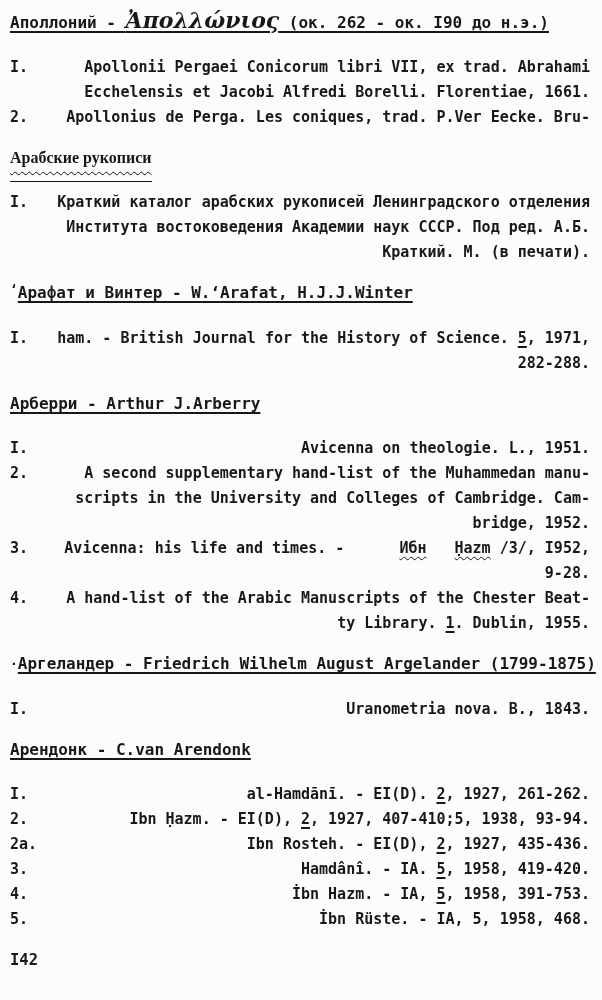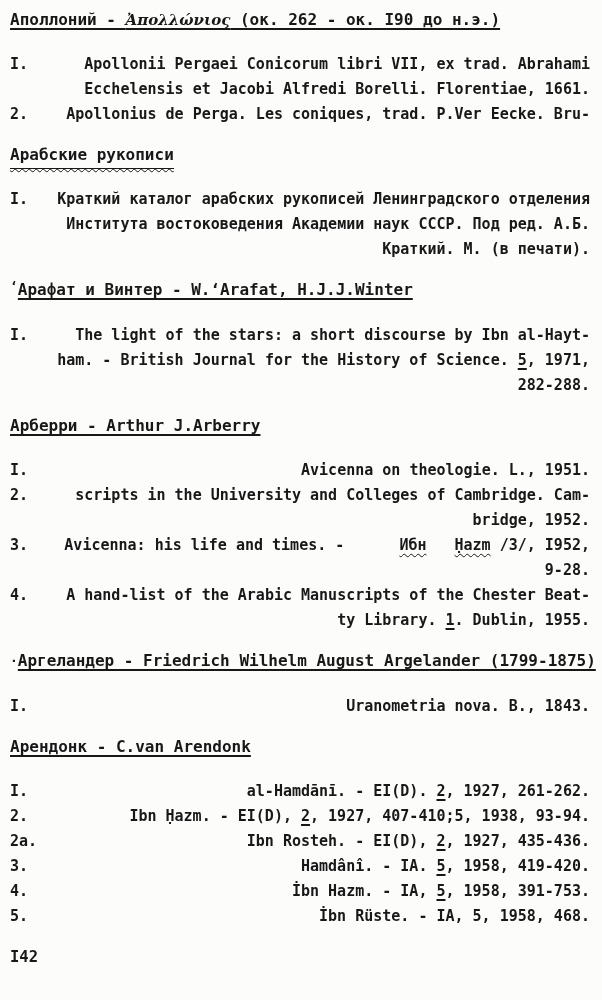--- a/index.html
+++ b/index.html
@@ -26,35 +26,36 @@
     font-weight: 700;
     white-space: pre;
   }
   .hwrap {
     text-decoration: underline;
     text-decoration-thickness: 1.6px;
     text-underline-offset: 3px;
   }
   .hwrap.double {
     border-bottom: 1.6px solid currentColor;
-    padding-bottom: 4px;
+    padding-bottom: 15px;
     text-decoration: underline wavy;
     text-decoration-thickness: 1.1px;
     text-underline-offset: 8px;
+    font-family: Liberation Serif, serif;
   }
   .hprefix {
     text-decoration: none;
     display: inline-block;
     transform: translateY(-4px);
     font-size: 13px;
   }
   .greek {
     font-family: "DejaVu Serif", serif;
     font-style: italic;
-    font-size: 15px;
+    font-size: 22px;
     font-weight: 600;
   }
   .item {
     display: flex;
     font-size: 15px;
     line-height: 25px;
   }
   .num { flex: 0 0 34px; }
   .text { flex: 1; text-align: right; }
   .line { white-space: pre; }
@@ -105,37 +106,37 @@
             <div class="line"><span>Института востоковедения Академии наук СССР. Под ред. А.Б.</span></div>
             <div class="line"><span>Краткий. М. (в печати).</span></div>
           </div>
         </div>
       </section>
       <section class="section">
         <h2 class="heading"><span class="hprefix">ʻ</span><span class="hwrap"><span>Арафат и Винтер - W.ʻArafat, H.J.J.Winter</span></span></h2>
         <div class="item">
           <span class="num">I.</span>
           <div class="text">
-            <div class="line"><span>The light of the stars: a short discourse by Ibn al-Hayt-</span></div>
             <div class="line"><span>ham. - British Journal for the History of Science. </span><span class="seg-solid">5</span><span>, 1971,</span></div>
             <div class="line"><span>282-288.</span></div>
           </div>
         </div>
       </section>
       <section class="section">
         <h2 class="heading"><span class="hwrap"><span>Арберри - Arthur J.Arberry</span></span></h2>
         <div class="item">
           <span class="num">I.</span>
           <div class="text">
             <div class="line"><span>Avicenna on theologie. L., 1951.</span></div>
           </div>
         </div>
         <div class="item">
           <span class="num">2.</span>
           <div class="text">
+            <div class="line"><span>A second supplementary hand-list of the Muhammedan manu-</span></div>
             <div class="line"><span>scripts in the University and Colleges of Cambridge. Cam-</span></div>
             <div class="line"><span>bridge, 1952.</span></div>
           </div>
         </div>
         <div class="item">
           <span class="num">3.</span>
           <div class="text">
             <div class="line"><span>Avicenna: his life and times. -    </span><span class="seg-wavy">Ибн</span><span> </span><span class="seg-wavy">Ḥazm</span><span> /3/, I952,</span></div>
             <div class="line"><span>9-28.</span></div>
           </div>

